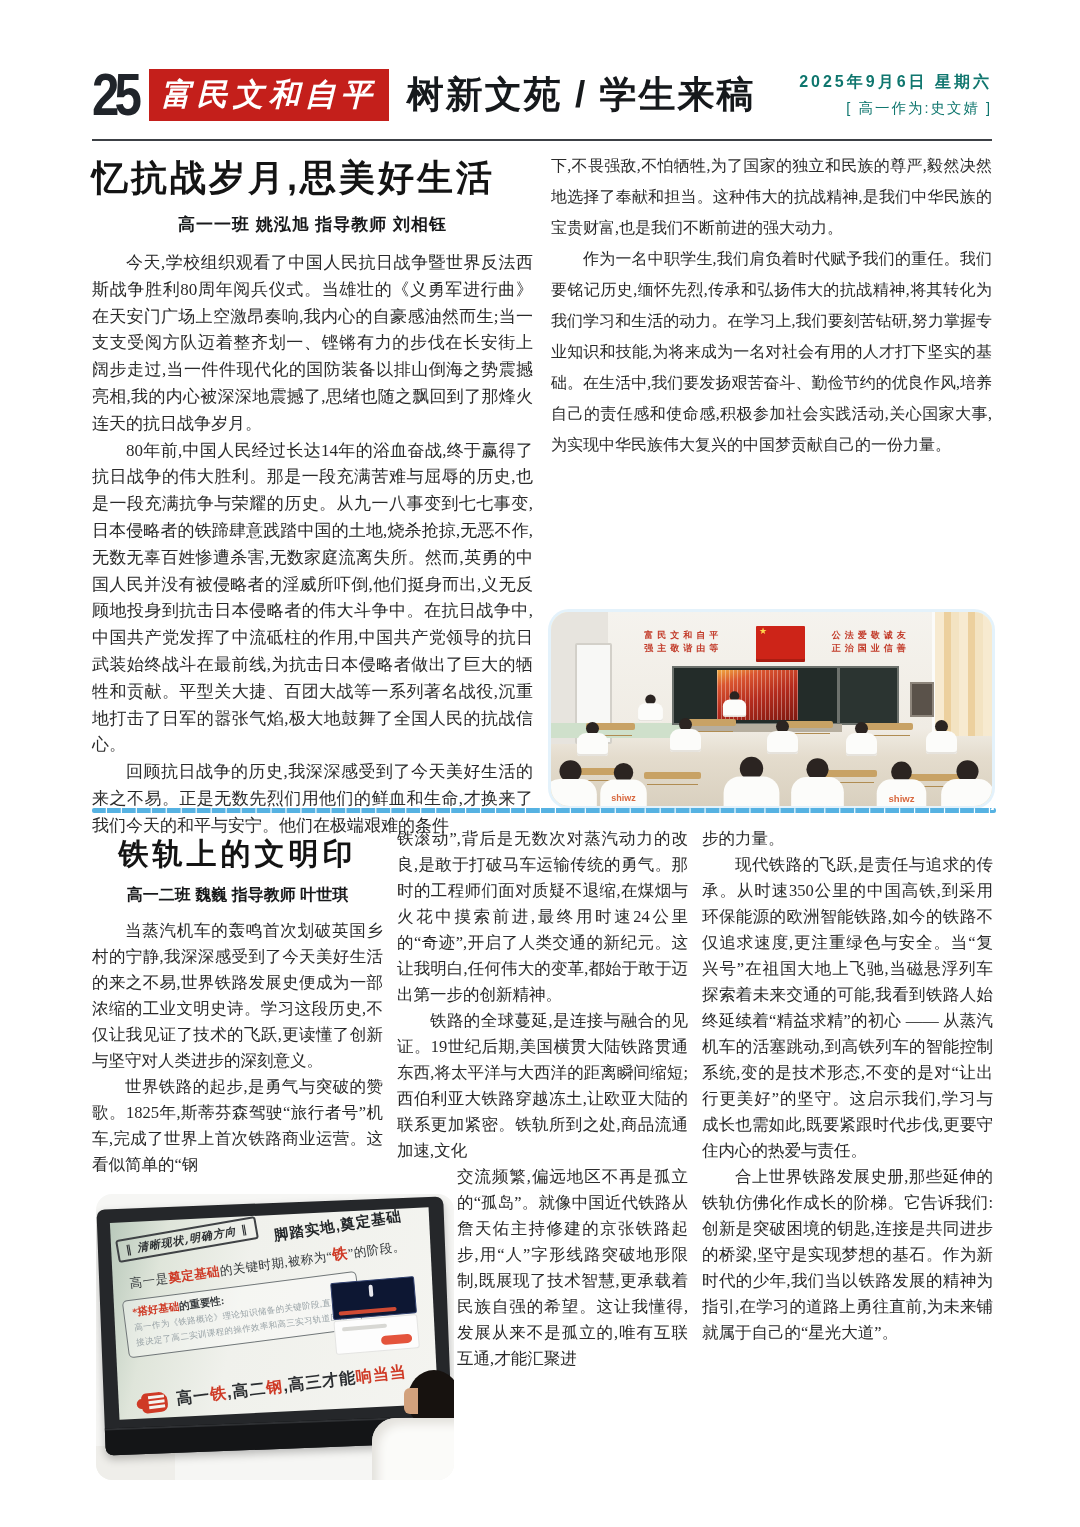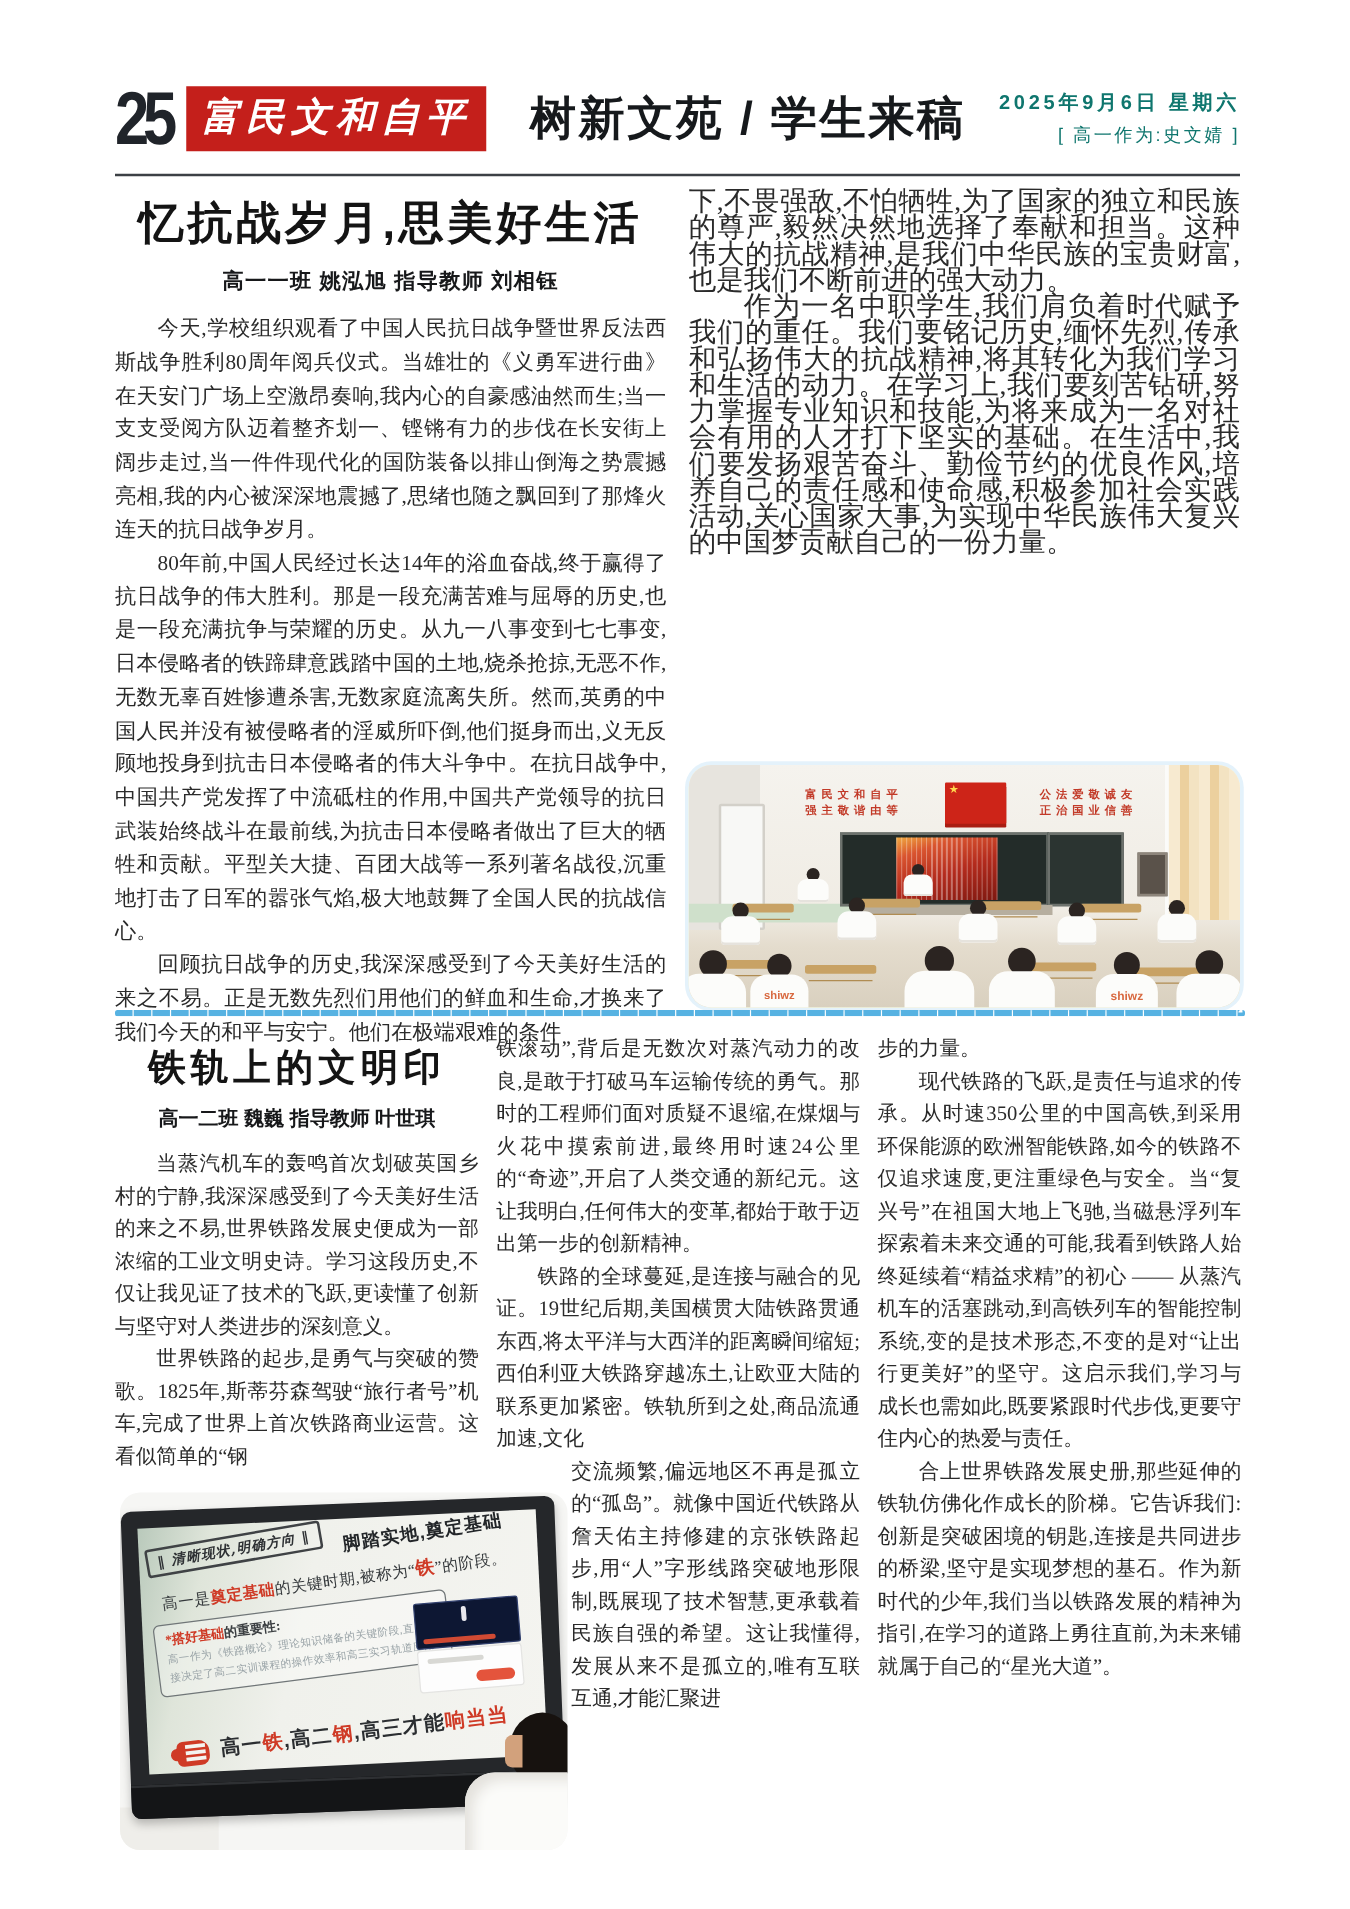--- a/index.html
+++ b/index.html
@@ -7,39 +7,39 @@
         font-family:"Liberation Serif","DejaVu Serif",serif;color:#2a2a2a;}
 
   
   .hdr{position:absolute;top:60px;left:92px;right:88px;height:70px;display:flex;align-items:center;}
   .pagenum{font-family:"Liberation Sans",sans-serif;font-weight:bold;font-size:60px;line-height:60px;
            color:#20242a;letter-spacing:-6px;transform:scaleX(.82);transform-origin:left center;}
   .masthead{background:#c41f1b;color:#fff;font-weight:bold;font-size:31px;line-height:31px;
             padding:10px 12px 11px 12px;margin-left:2px;letter-spacing:5px;
             font-family:"DejaVu Serif",serif;font-style:italic;}
   .section-title{font-family:"Liberation Sans",sans-serif;font-weight:bold;font-size:37px;
-                 color:#16191c;margin-left:35px;letter-spacing:2px;}
+                 color:#16191c;margin-left:18px;letter-spacing:2px;}
   .hmeta{margin-left:auto;text-align:right;font-family:"Liberation Sans",sans-serif;color:#0f766e;}
   .hmeta .date{font-size:16px;letter-spacing:3px;font-weight:bold;}
   .hmeta .editor{font-size:14.5px;letter-spacing:2px;margin-top:6px;}
   .hrule{position:absolute;top:139px;left:92px;right:88px;height:2px;background:#3c4045;}
 
   
   .a1{position:absolute;top:150px;left:92px;right:88px;height:660px;display:flex;gap:18px;}
   .a1col{width:441px;}
-  .a1 h1{margin:4px 0 10px 0;text-align:center;font-family:"Liberation Sans",sans-serif;
+  .a1 h1{margin:4px 0 10px 0;font-family:"Liberation Sans",sans-serif;
          font-size:36px;letter-spacing:3px;color:#141414;font-weight:bold;}
   .byline{text-align:center;font-family:"Liberation Sans",sans-serif;font-weight:bold;
           font-size:17px;color:#17181a;margin:0 0 14px 0;letter-spacing:1px;}
   .p{margin:0;text-align:justify;text-indent:2em;}
   .cont{text-indent:0;}
   .a1col1 .p{font-size:17px;line-height:26.8px;}
   .a1col2{position:relative;}
   .a1col2text{max-height:452px;overflow:hidden;}
-  .a1col2text .p{font-size:22px;line-height:21px;}
+  .a1col2text .p{font-size:16px;line-height:31px;}
 
   
   .photo1{position:absolute;left:0;bottom:4px;width:441px;height:194px;border-radius:18px;
           overflow:hidden;box-shadow:0 0 0 3px #e4f2fb;background:#fef9c3;}
   .p1wall{position:absolute;inset:0;background:linear-gradient(180deg,#f5f3ee 0%,#f0ece4 60%,#e4dccd 75%,#d9d0bf 100%);}
   .p1leftwall{position:absolute;left:0;top:0;width:13%;height:68%;background:#e7e4de;}
   .p1door{position:absolute;left:5.5%;top:16%;width:7.5%;height:50%;background:#f8f8f6;border:2px solid #d3d0c9;border-radius:2px;}
   .p1green{position:absolute;left:0;top:57%;width:32%;height:8%;background:#cfe0cb;}
   .p1flag{position:absolute;left:46.5%;top:7%;width:10.5%;height:17%;background:#cd2418;border-radius:1px;
           color:#ffd84d;font-size:9px;line-height:10px;padding-left:3px;box-shadow:0 3px 0 #a91d12;}

